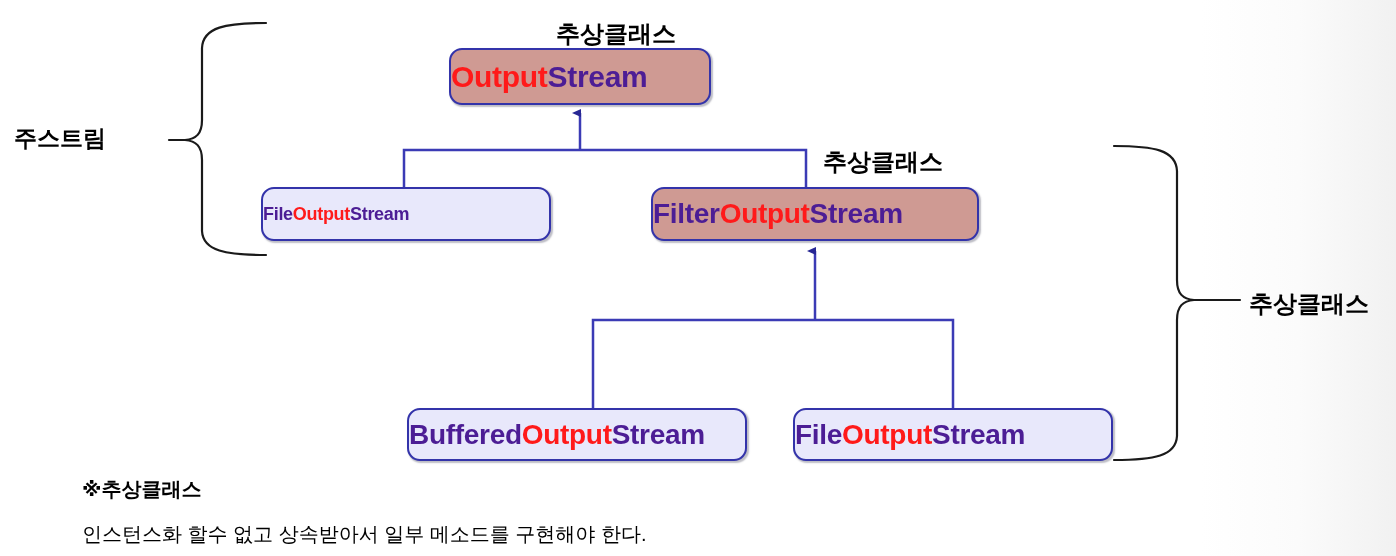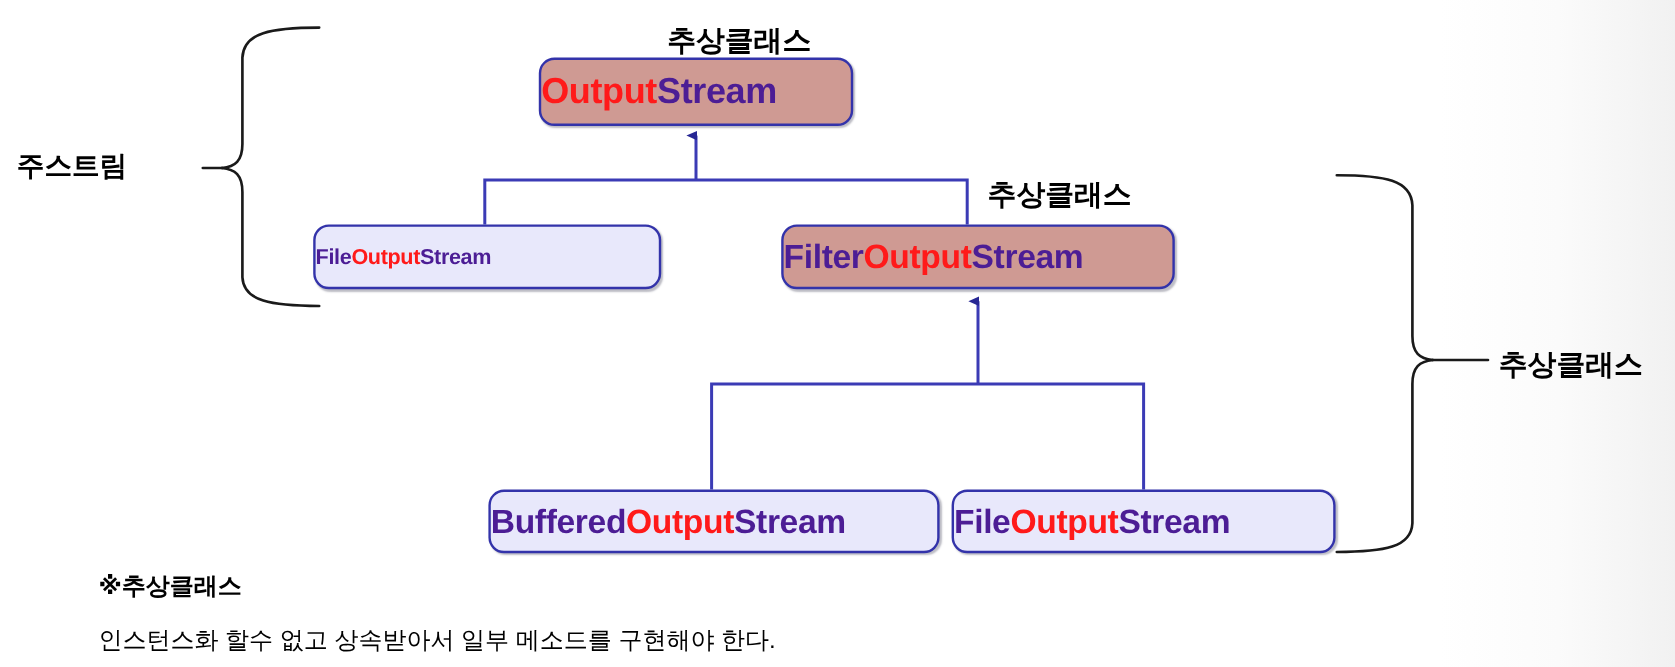--- a/index.html
+++ b/index.html
@@ -50,21 +50,21 @@
     box-shadow: 1.5px 1.5px 1.5px rgba(90,90,110,0.40);
   }
   .node.abstract {
     background: #cf9a93;
     box-shadow: 1.5px 1.5px 1.5px rgba(90,90,110,0.40);
   }
 
   #node-outputstream      { left: 449px; top: 48px;  width: 262px; height: 57px; font-size: 30px; }
   #node-fileoutputstream  { left: 261px; top: 187px; width: 290px; height: 54px; font-size: 18px; }
   #node-filteroutputstream{ left: 651px; top: 187px; width: 328px; height: 54px; font-size: 28px; }
-  #node-bufferedoutputstream { left: 407px; top: 408px; width: 376px; height: 53px; font-size: 28px; }
+  #node-bufferedoutputstream { left: 407px; top: 408px; width: 340px; height: 53px; font-size: 28px; }
   #node-dataoutputstream  { left: 793px; top: 408px; width: 320px; height: 53px; font-size: 28px; }
 
   
   .anno {
     position: absolute;
     font-weight: bold;
     color: #000000;
     white-space: nowrap;
   }
   #anno-abstract-top    { left: 556px; top: 18px;  font-size: 24px; }

